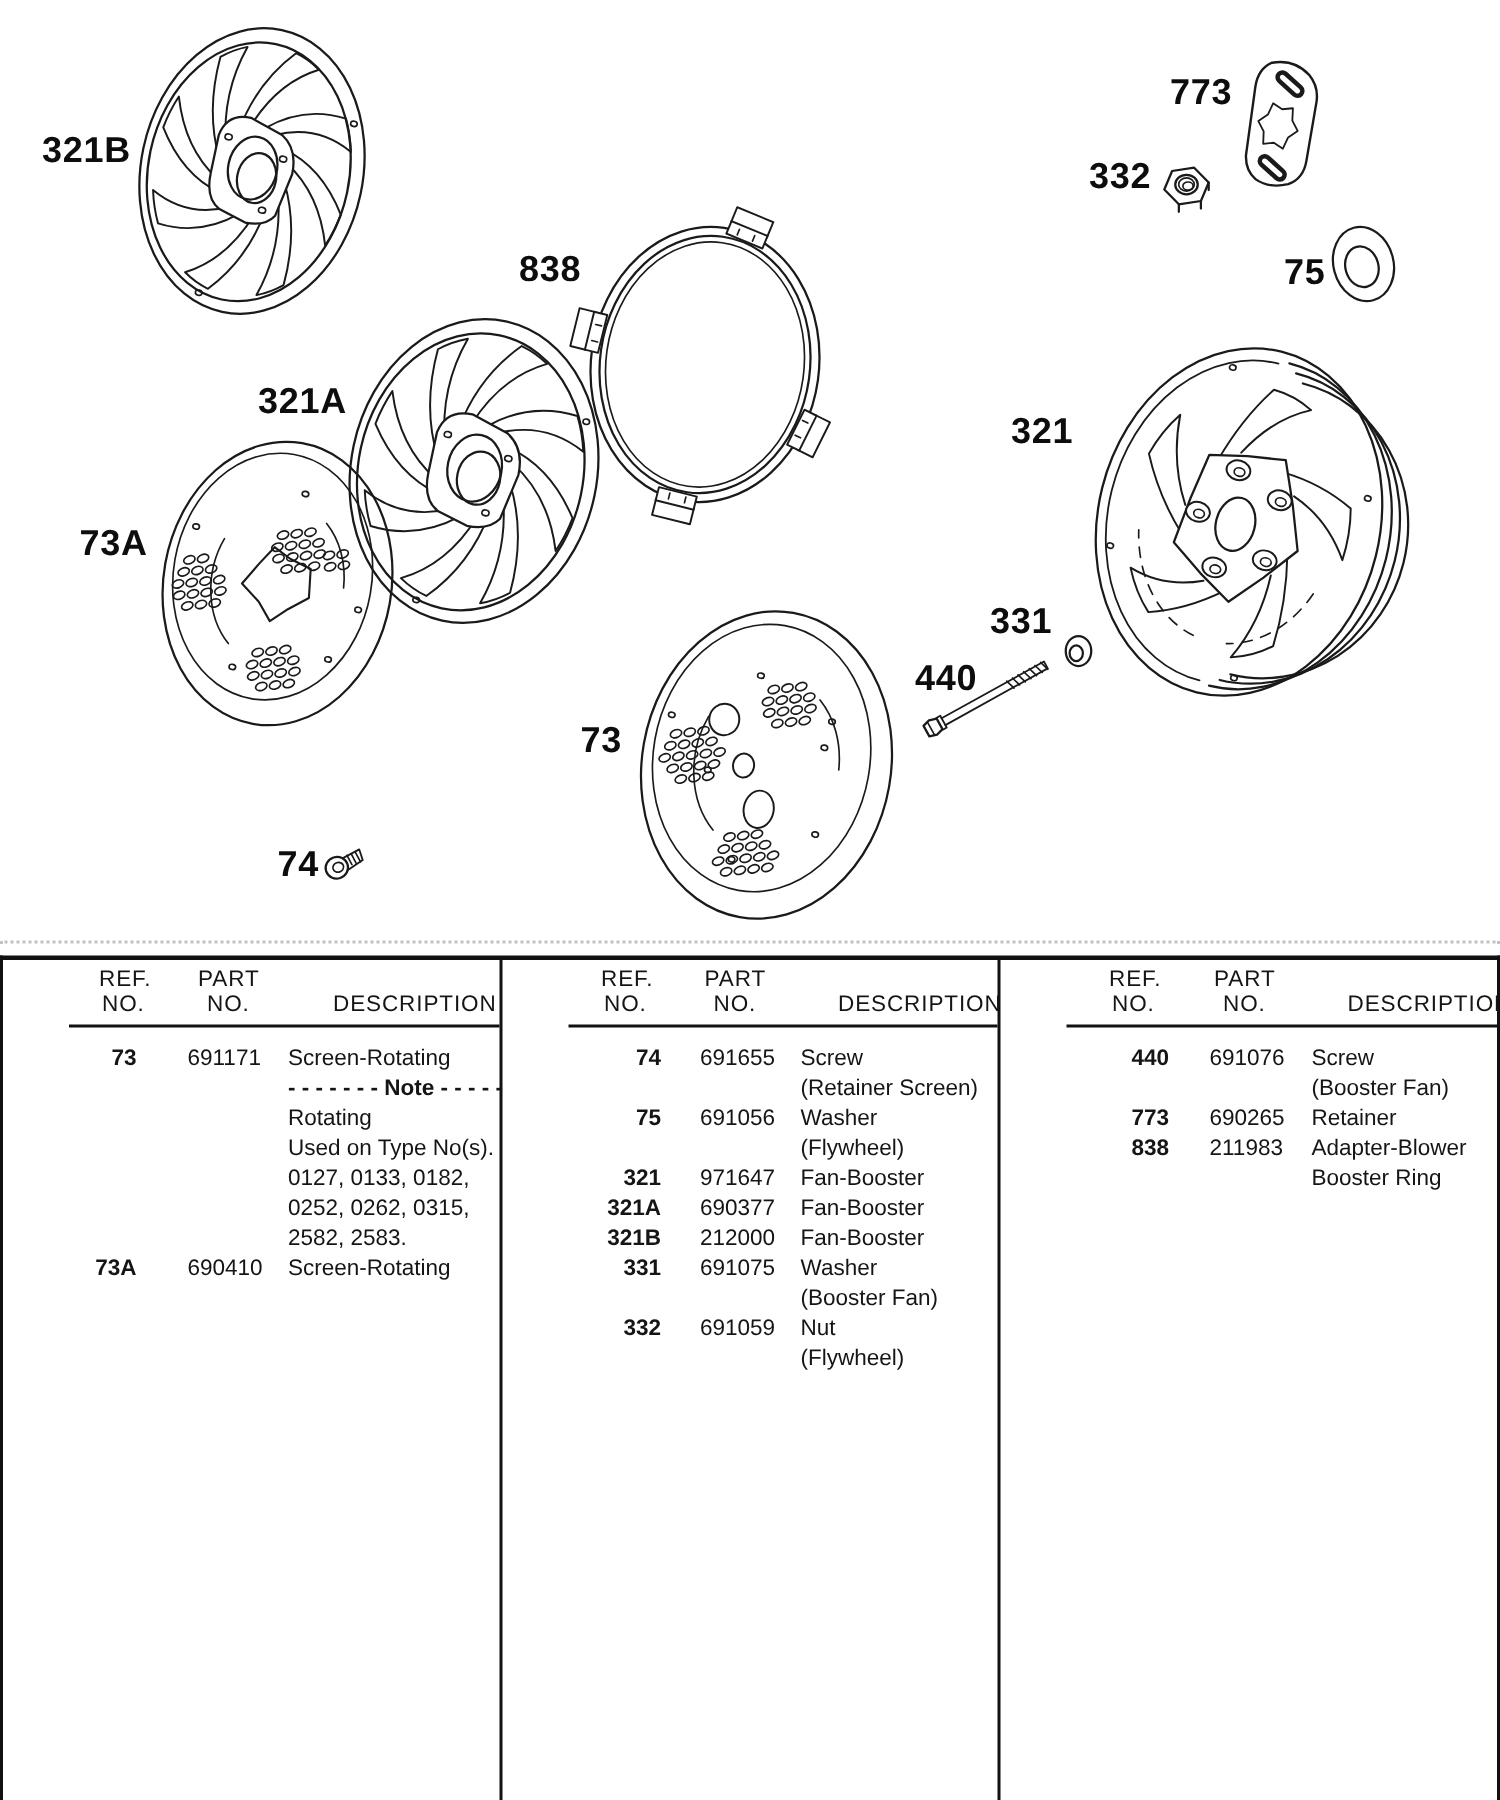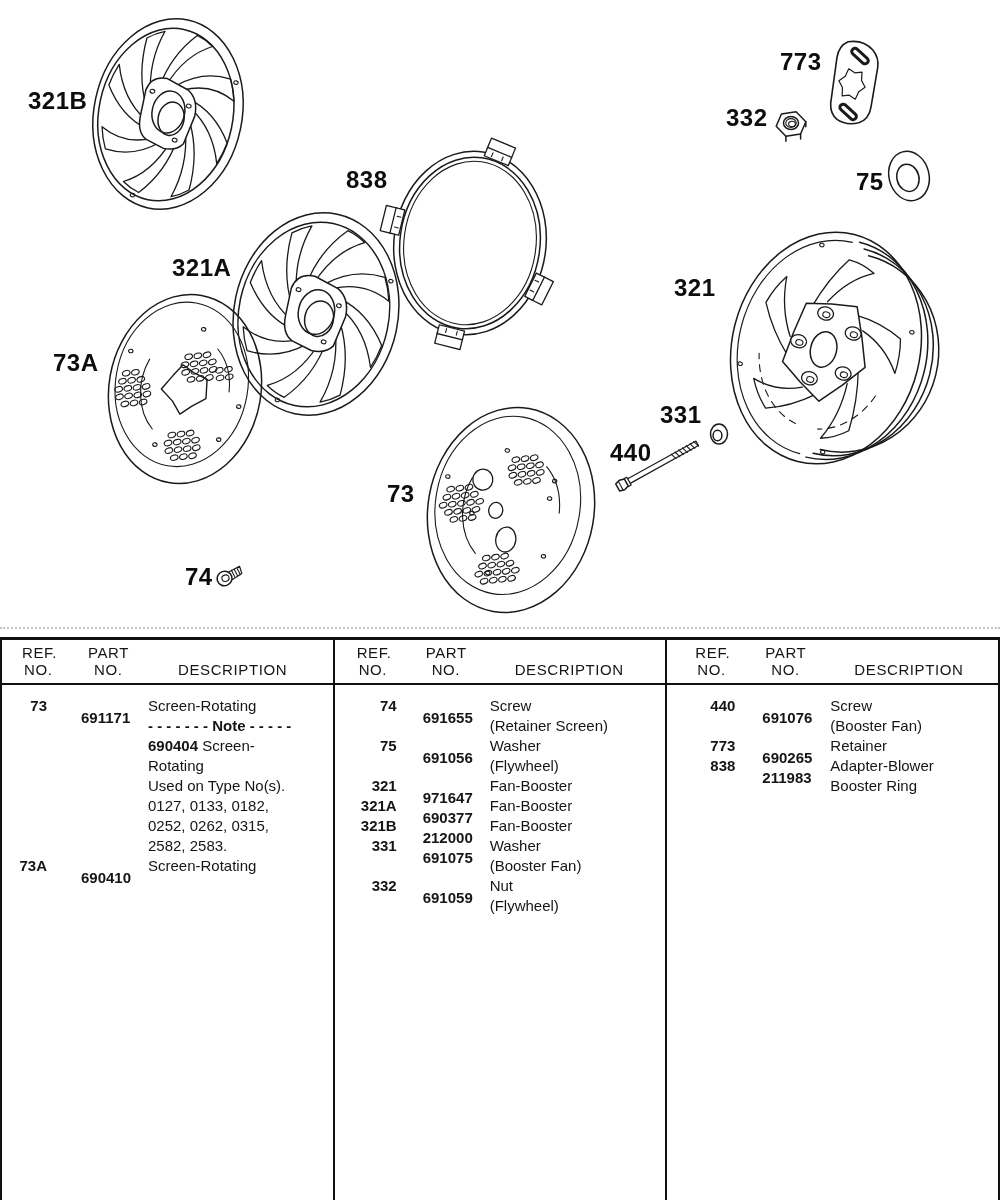--- a/index.html
+++ b/index.html
@@ -5,36 +5,36 @@
   html,body{margin:0;padding:0;background:#fff;}
   .page{position:relative;width:1000px;height:1200px;background:#fff;overflow:hidden;
         font-family:"Liberation Sans",sans-serif;color:#151515;}
   .diagram{position:absolute;left:0;top:0;width:1000px;height:630px;}
   .diagram svg{position:absolute;left:0;top:0;}
   .callout{position:absolute;font-weight:700;font-size:24px;color:#0d0d0d;letter-spacing:.5px;white-space:nowrap;}
   .dotted-rule{position:absolute;top:627px;left:0;width:1000px;border-top:2px dotted #c2c2c2;}
   .parts-table{position:absolute;left:0;top:637px;width:1000px;height:563px;box-sizing:border-box;
                border-top:3px solid #111;border-left:2px solid #111;border-right:2px solid #111;
                display:flex;font-size:15px;}
-  .tcol{flex:1 1 0;box-sizing:border-box;position:relative;}
+  .tcol{flex:1 1 0;box-sizing:border-box;position:relative;padding-left:44px;}
   .tcol.c1,.tcol.c2{border-right:2px solid #111;}
   .c1{--refw:45px;--partl:79px;--descl:146px;--href:20px;--hpart:86px;--hdesc:176px;}
   .c2{--refw:62px;--partl:88px;--descl:155px;--href:22px;--hpart:91px;--hdesc:180px;}
   .c3{--refw:68px;--partl:95px;--descl:163px;--href:28px;--hpart:98px;--hdesc:187px;}
   .thead{position:relative;height:43px;border-bottom:2px solid #111;letter-spacing:.6px;}
   .thead span{position:absolute;white-space:nowrap;}
   .h-ref1{left:var(--href);top:4px;}
   .h-ref2{left:calc(var(--href) + 2px);top:21px;}
   .h-part1{left:var(--hpart);top:4px;}
   .h-part2{left:calc(var(--hpart) + 6px);top:21px;}
   .h-desc{left:var(--hdesc);top:21px;}
   .tbody{padding-top:12px;}
   .trow{position:relative;height:20px;}
   .c-ref{position:absolute;left:0;top:0;width:var(--refw);text-align:right;font-weight:700;}
-  .c-part{position:absolute;left:var(--partl);top:12px;font-weight:700;}
+  .c-part{position:absolute;left:var(--partl);top:0;font-weight:400;}
   .c-desc{position:absolute;left:var(--descl);top:0;white-space:nowrap;}
   .c-desc b{font-weight:700;}
 </style>
 </head>
 <body>
 
 <div class="page">
 
   <div class="diagram">
     <svg id="diagram-svg" width="1000" height="630" viewBox="0 0 1000 630">
@@ -355,25 +355,20 @@
             <span class="c-desc">Screen-Rotating</span>
           </div>
           <div class="trow">
             <span class="c-ref"></span>
             <span class="c-part"></span>
             <span class="c-desc"><b>- - - - - - -  Note  - - - - -</b></span>
           </div>
           <div class="trow">
             <span class="c-ref"></span>
             <span class="c-part"></span>
-            <span class="c-desc"><b>690404</b> Screen-</span>
-          </div>
-          <div class="trow">
-            <span class="c-ref"></span>
-            <span class="c-part"></span>
             <span class="c-desc">Rotating</span>
           </div>
           <div class="trow">
             <span class="c-ref"></span>
             <span class="c-part"></span>
             <span class="c-desc">Used on Type No(s).</span>
           </div>
           <div class="trow">
             <span class="c-ref"></span>
             <span class="c-part"></span>

